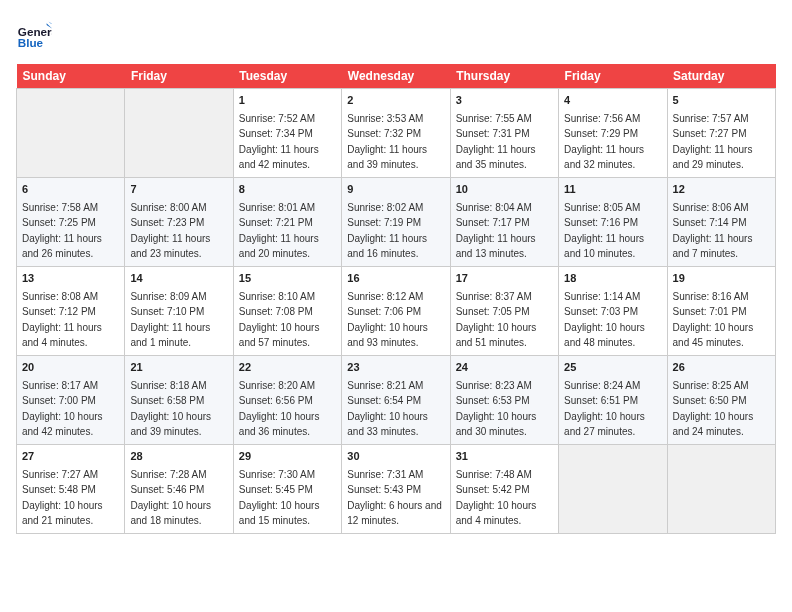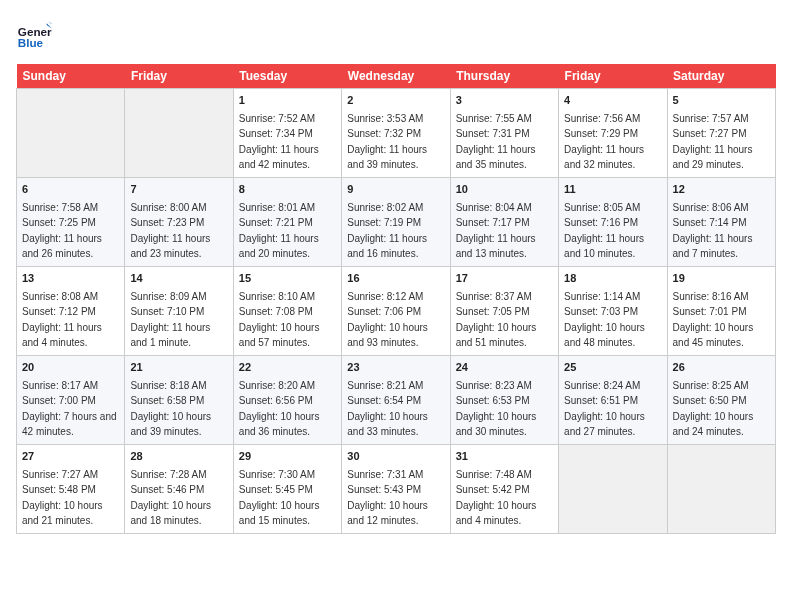--- a/index.html
+++ b/index.html
@@ -121,31 +121,31 @@
       <tr>
         <td><span class="day-num">13</span><span class="day-info">Sunrise: 8:08 AM</span><br><span class="day-info">Sunset: 7:12 PM</span><br><span class="day-info">Daylight: 11 hours and 4 minutes.</span></td>
         <td><span class="day-num">14</span><span class="day-info">Sunrise: 8:09 AM</span><br><span class="day-info">Sunset: 7:10 PM</span><br><span class="day-info">Daylight: 11 hours and 1 minute.</span></td>
         <td><span class="day-num">15</span><span class="day-info">Sunrise: 8:10 AM</span><br><span class="day-info">Sunset: 7:08 PM</span><br><span class="day-info">Daylight: 10 hours and 57 minutes.</span></td>
         <td><span class="day-num">16</span><span class="day-info">Sunrise: 8:12 AM</span><br><span class="day-info">Sunset: 7:06 PM</span><br><span class="day-info">Daylight: 10 hours and 93 minutes.</span></td>
         <td><span class="day-num">17</span><span class="day-info">Sunrise: 8:37 AM</span><br><span class="day-info">Sunset: 7:05 PM</span><br><span class="day-info">Daylight: 10 hours and 51 minutes.</span></td>
         <td><span class="day-num">18</span><span class="day-info">Sunrise: 1:14 AM</span><br><span class="day-info">Sunset: 7:03 PM</span><br><span class="day-info">Daylight: 10 hours and 48 minutes.</span></td>
         <td><span class="day-num">19</span><span class="day-info">Sunrise: 8:16 AM</span><br><span class="day-info">Sunset: 7:01 PM</span><br><span class="day-info">Daylight: 10 hours and 45 minutes.</span></td>
       </tr>
       <tr>
-        <td><span class="day-num">20</span><span class="day-info">Sunrise: 8:17 AM</span><br><span class="day-info">Sunset: 7:00 PM</span><br><span class="day-info">Daylight: 7 hours and 42 minutes.</span></td>
+        <td><span class="day-num">20</span><span class="day-info">Sunrise: 8:17 AM</span><br><span class="day-info">Sunset: 7:00 PM</span><br><span class="day-info">Daylight: 10 hours and 42 minutes.</span></td>
         <td><span class="day-num">21</span><span class="day-info">Sunrise: 8:18 AM</span><br><span class="day-info">Sunset: 6:58 PM</span><br><span class="day-info">Daylight: 10 hours and 39 minutes.</span></td>
         <td><span class="day-num">22</span><span class="day-info">Sunrise: 8:20 AM</span><br><span class="day-info">Sunset: 6:56 PM</span><br><span class="day-info">Daylight: 10 hours and 36 minutes.</span></td>
         <td><span class="day-num">23</span><span class="day-info">Sunrise: 8:21 AM</span><br><span class="day-info">Sunset: 6:54 PM</span><br><span class="day-info">Daylight: 10 hours and 33 minutes.</span></td>
         <td><span class="day-num">24</span><span class="day-info">Sunrise: 8:23 AM</span><br><span class="day-info">Sunset: 6:53 PM</span><br><span class="day-info">Daylight: 10 hours and 30 minutes.</span></td>
         <td><span class="day-num">25</span><span class="day-info">Sunrise: 8:24 AM</span><br><span class="day-info">Sunset: 6:51 PM</span><br><span class="day-info">Daylight: 10 hours and 27 minutes.</span></td>
         <td><span class="day-num">26</span><span class="day-info">Sunrise: 8:25 AM</span><br><span class="day-info">Sunset: 6:50 PM</span><br><span class="day-info">Daylight: 10 hours and 24 minutes.</span></td>
       </tr>
       <tr>
         <td><span class="day-num">27</span><span class="day-info">Sunrise: 7:27 AM</span><br><span class="day-info">Sunset: 5:48 PM</span><br><span class="day-info">Daylight: 10 hours and 21 minutes.</span></td>
         <td><span class="day-num">28</span><span class="day-info">Sunrise: 7:28 AM</span><br><span class="day-info">Sunset: 5:46 PM</span><br><span class="day-info">Daylight: 10 hours and 18 minutes.</span></td>
         <td><span class="day-num">29</span><span class="day-info">Sunrise: 7:30 AM</span><br><span class="day-info">Sunset: 5:45 PM</span><br><span class="day-info">Daylight: 10 hours and 15 minutes.</span></td>
-        <td><span class="day-num">30</span><span class="day-info">Sunrise: 7:31 AM</span><br><span class="day-info">Sunset: 5:43 PM</span><br><span class="day-info">Daylight: 10 hours and 12 minutes.</span></td>
+        <td><span class="day-num">30</span><span class="day-info">Sunrise: 7:31 AM</span><br><span class="day-info">Sunset: 5:43 PM</span><br><span class="day-info">Daylight: 6 hours and 12 minutes.</span></td>
         <td><span class="day-num">31</span><span class="day-info">Sunrise: 7:48 AM</span><br><span class="day-info">Sunset: 5:42 PM</span><br><span class="day-info">Daylight: 10 hours and 4 minutes.</span></td>
         <td class="empty"></td>
         <td class="empty"></td>
       </tr>
     </tbody>
 </table>
 
 </body></html>

